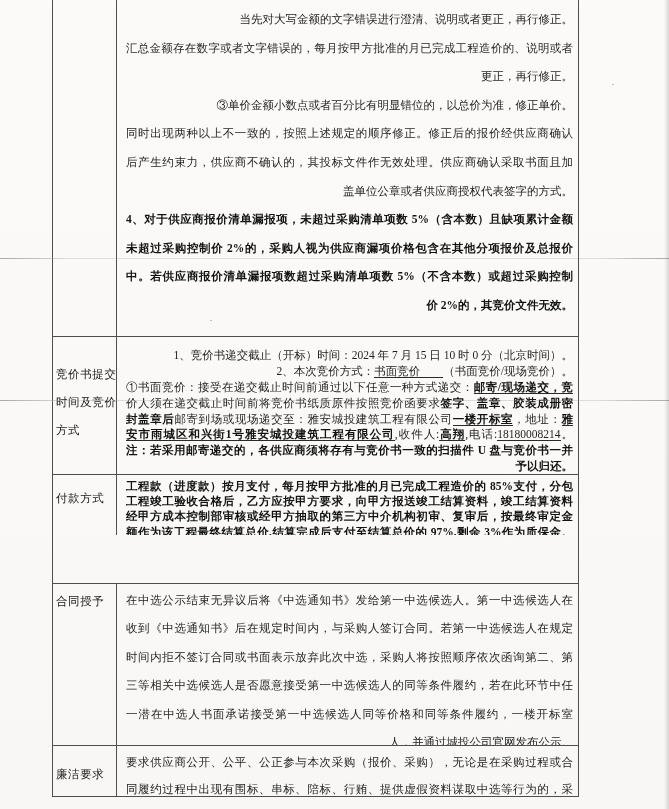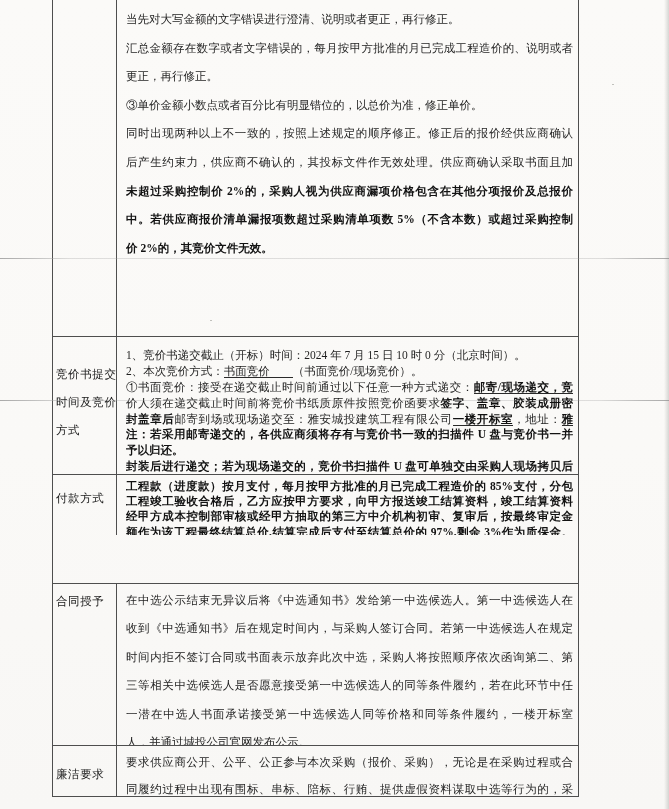--- a/index.html
+++ b/index.html
@@ -36,21 +36,21 @@
   .label-line{
     font-size:11.5px;letter-spacing:0.6px;line-height:15px;
     color:#1a1a1a;white-space:nowrap;
   }
   .content-cell{
     flex:1;box-sizing:border-box;
     padding-left:9px;padding-right:5px;overflow:hidden;
   }
   .tline{
     font-size:11.5px;white-space:nowrap;overflow:hidden;
-    text-align:left;
+    text-align:right;
   }
   .tline.just{
     white-space:normal;
     text-align:justify;
     text-align-last:justify;
   }
   .tline span.b{font-weight:700;color:#121212;}
   .tline span.u{border-bottom:1.1px solid #2a2a2a;}
   
   .trow-0{height:358px;}
@@ -98,37 +98,40 @@
   <div class="doc-table">
       <div class="trow trow-0">
         <div class="label-cell"></div>
         <div class="content-cell">
           <div class="tline"><span>当先对大写金额的文字错误进行澄清、说明或者更正，再行修正。</span></div>
           <div class="tline just"><span>汇总金额存在数字或者文字错误的，每月按甲方批准的月已完成工程造价的、说明或者</span></div>
           <div class="tline"><span>更正，再行修正。</span></div>
           <div class="tline"><span>③单价金额小数点或者百分比有明显错位的，以总价为准，修正单价。</span></div>
           <div class="tline just"><span>同时出现两种以上不一致的，按照上述规定的顺序修正。修正后的报价经供应商确认</span></div>
           <div class="tline just"><span>后产生约束力，供应商不确认的，其投标文件作无效处理。供应商确认采取书面且加</span></div>
+          <div class="tline"><span>盖单位公章或者供应商授权代表签字的方式。</span></div>
+          <div class="tline just"><span class="b">4、对于供应商报价清单漏报项，未超过采购清单项数 5%（含本数）且缺项累计金额</span></div>
           <div class="tline just"><span class="b">未超过采购控制价 2%的，采购人视为供应商漏项价格包含在其他分项报价及总报价</span></div>
           <div class="tline just"><span class="b">中。若供应商报价清单漏报项数超过采购清单项数 5%（不含本数）或超过采购控制</span></div>
           <div class="tline"><span class="b">价 2%的，其竞价文件无效。</span></div>
         </div>
       </div>
       <div class="trow trow-1">
         <div class="label-cell">
           <div class="label-line">竞价书提交</div>
           <div class="label-line">时间及竞价</div>
           <div class="label-line">方式</div>
         </div>
         <div class="content-cell">
           <div class="tline"><span>1、竞价书递交截止（开标）时间：2024 年 7 月 15 日 10 时 0 分（北京时间）。</span></div>
           <div class="tline"><span>2、本次竞价方式：</span><span class="u">书面竞价　　</span><span>（书面竞价/现场竞价）。</span></div>
           <div class="tline just"><span>①书面竞价：接受在递交截止时间前通过以下任意一种方式递交：</span><span class="u b">邮寄/现场递交，竞</span></div>
           <div class="tline just"><span>价人须在递交截止时间前将竞价书纸质原件按照竞价函要求</span><span class="b">签字、盖章、胶装成册密</span></div>
           <div class="tline just"><span class="b">封盖章后</span><span>邮寄到场或现场递交至：雅安城投建筑工程有限公司</span><span class="u b">一楼开标室</span><span>，地址：</span><span class="u b">雅</span></div>
+          <div class="tline just"><span class="u b">安市雨城区和兴街1号雅安城投建筑工程有限公司</span><span>,收件人:</span><span class="u b">高翔</span><span>,电话:</span><span class="u">18180008214</span><span>。</span></div>
           <div class="tline just"><span class="b">注：若采用邮寄递交的，各供应商须将存有与竞价书一致的扫描件 U 盘与竞价书一并</span></div>
           <div class="tline"><span class="b">予以归还。</span></div>
           <div class="tline just"><span class="b">封装后进行递交；若为现场递交的，竞价书扫描件 U 盘可单独交由采购人现场拷贝后</span></div>
         </div>
       </div>
       <div class="trow trow-2">
         <div class="label-cell">
           <div class="label-line">付款方式</div>
         </div>
         <div class="content-cell">

